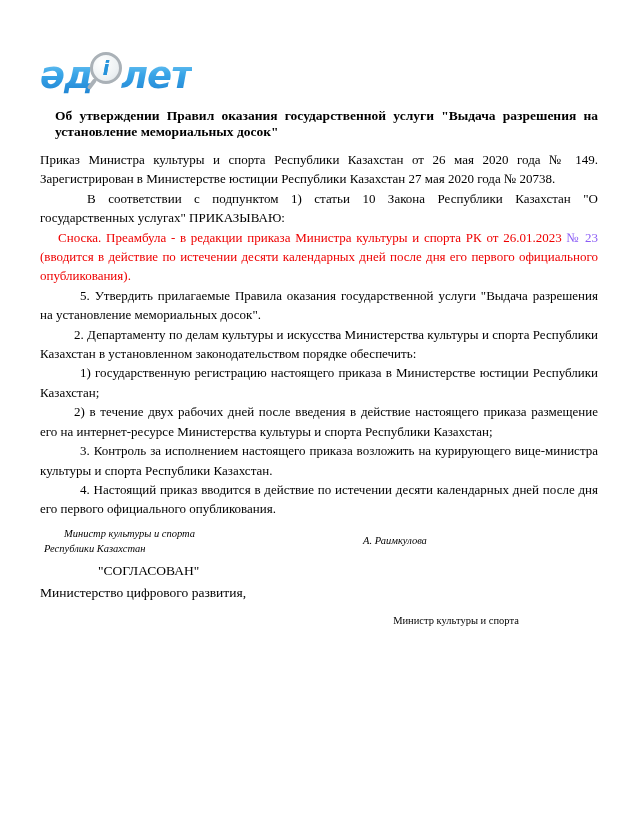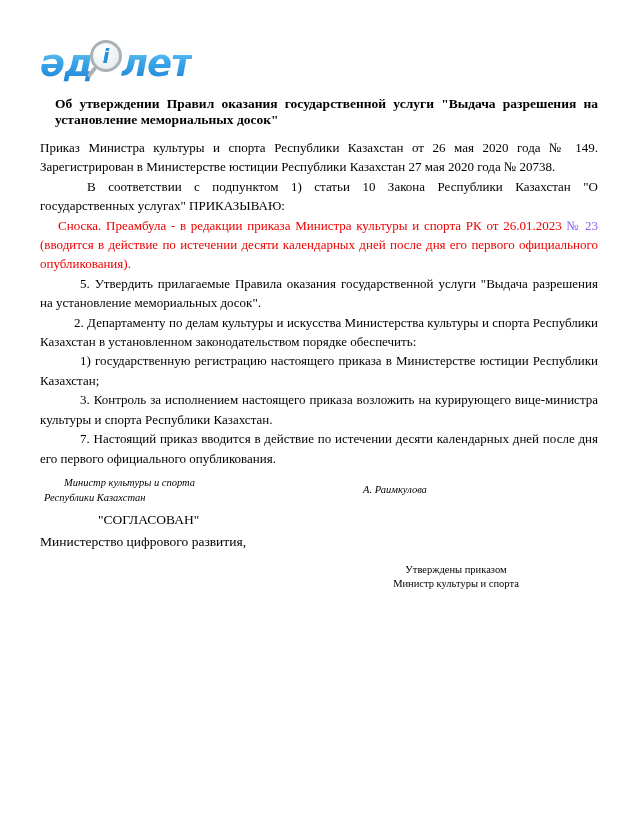--- a/index.html
+++ b/index.html
@@ -1,17 +1,17 @@
 <!DOCTYPE html>
 <html style="--accent-red: #ee0000;"><head>
 <meta charset="utf-8">
 <style>
   html,body{margin:0;padding:0;background:#ffffff;}
   body{width:640px;height:828px;font-family:"Liberation Serif",serif;color:#000;overflow:hidden;}
-  .page{padding:36px 42px 0 40px;box-sizing:border-box;}
+  .page{padding:48px 42px 0 40px;box-sizing:border-box;}
 
   
   .logo{display:flex;align-items:flex-end;height:50px;margin-bottom:10px;user-select:none;}
   .logo-part{font-family:"DejaVu Sans",sans-serif;font-style:italic;font-weight:bold;
              font-size:37px;line-height:44px;color:#2492db;letter-spacing:-1px;}
   @supports ((-webkit-background-clip:text) or (background-clip:text)){
     .logo-part,.logo-i{background:linear-gradient(180deg,#8ed6f7 0%,#3aa6e8 45%,#1b7fd0 100%);
       -webkit-background-clip:text;background-clip:text;color:transparent;}
   }
   .logo-glass{position:relative;width:26px;height:26px;border:3px solid #aab1b7;border-radius:50%;
@@ -67,35 +67,35 @@
 
     <p>Приказ Министра культуры и спорта Республики Казахстан от 26 мая 2020 года № 149. Зарегистрирован в Министерстве юстиции Республики Казахстан 27 мая 2020 года № 20738.</p>
 
     <p class="ind47">В соответствии с подпунктом 1) статьи 10 Закона Республики Казахстан "О государственных услугах" ПРИКАЗЫВАЮ:</p>
 
     <p class="ind18 footnote"><span>Сноска. Преамбула - в редакции приказа Министра культуры и спорта РК от 26.01.2023 </span><span class="num">№ 23</span><span> (вводится в действие по истечении десяти календарных дней после дня его первого официального опубликования).</span></p>
 
     <p class="ind40">5. Утвердить прилагаемые Правила оказания государственной услуги "Выдача разрешения на установление мемориальных досок".</p>
     <p class="ind34">2. Департаменту по делам культуры и искусства Министерства культуры и спорта Республики Казахстан в установленном законодательством порядке обеспечить:</p>
     <p class="ind40">1) государственную регистрацию настоящего приказа в Министерстве юстиции Республики Казахстан;</p>
+    <p class="ind34">2) в течение двух рабочих дней после введения в действие настоящего приказа размещение его на интернет-ресурсе Министерства культуры и спорта Республики Казахстан;</p>
     <p class="ind40">3. Контроль за исполнением настоящего приказа возложить на курирующего вице-министра культуры и спорта Республики Казахстан.</p>
-    <p class="ind40">7. Настоящий приказ вводится в действие по истечении десяти календарных дней после дня его первого официального опубликования.</p>
+    <p class="ind40">4. Настоящий приказ вводится в действие по истечении десяти календарных дней после дня его первого официального опубликования.</p>
 
     <div class="sig-row">
       <div class="sig-left">
         <div class="l1">Министр культуры и спорта</div>
         <div class="l2">Республики Казахстан</div>
       </div>
       <div class="sig-name">А. Раимкулова</div>
     </div>
 
     <div class="agreed">
       <div class="label">"СОГЛАСОВАН"</div>
       <div>Министерство цифрового развития,</div>
     </div>
 
     <div class="approved">
-      <div>Утверждены приказом</div>
       <div>Министр культуры и спорта</div>
     </div>
 
   </div>
 </div>
 
 </body></html>

